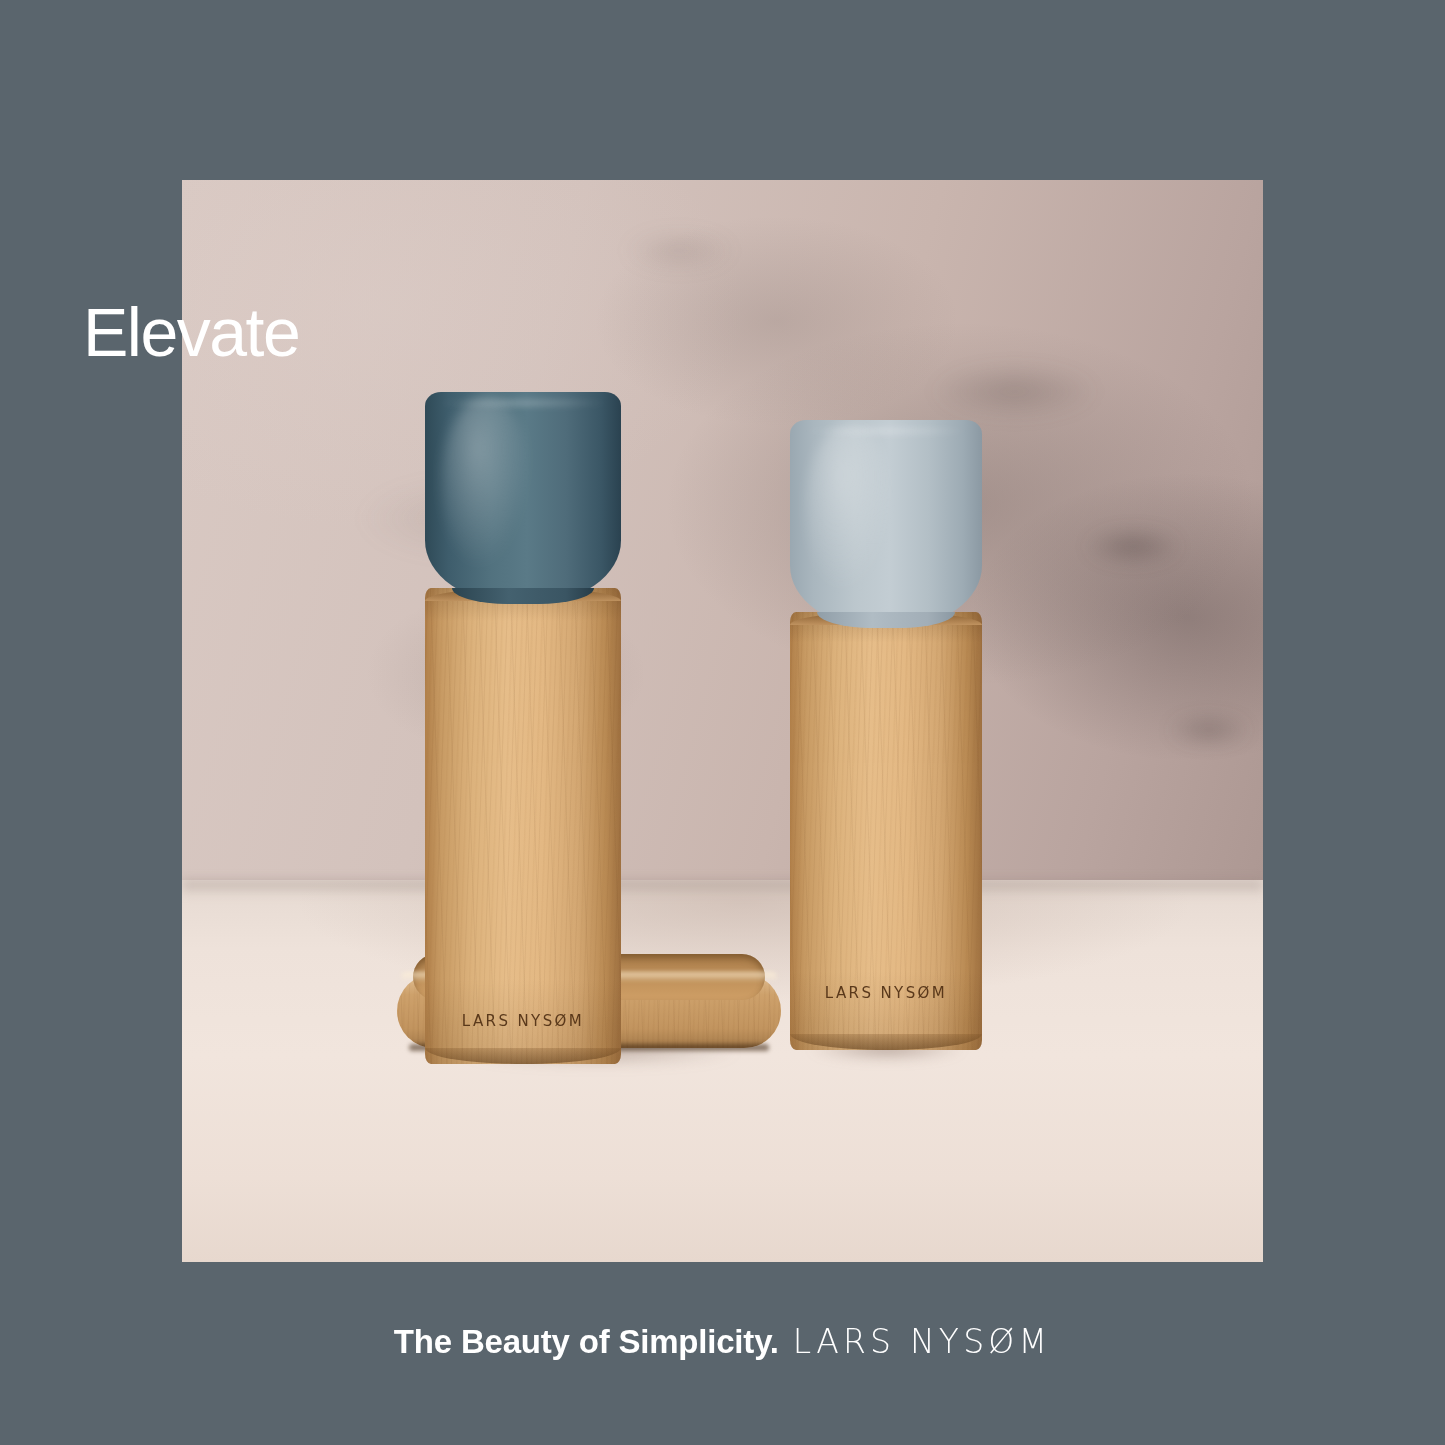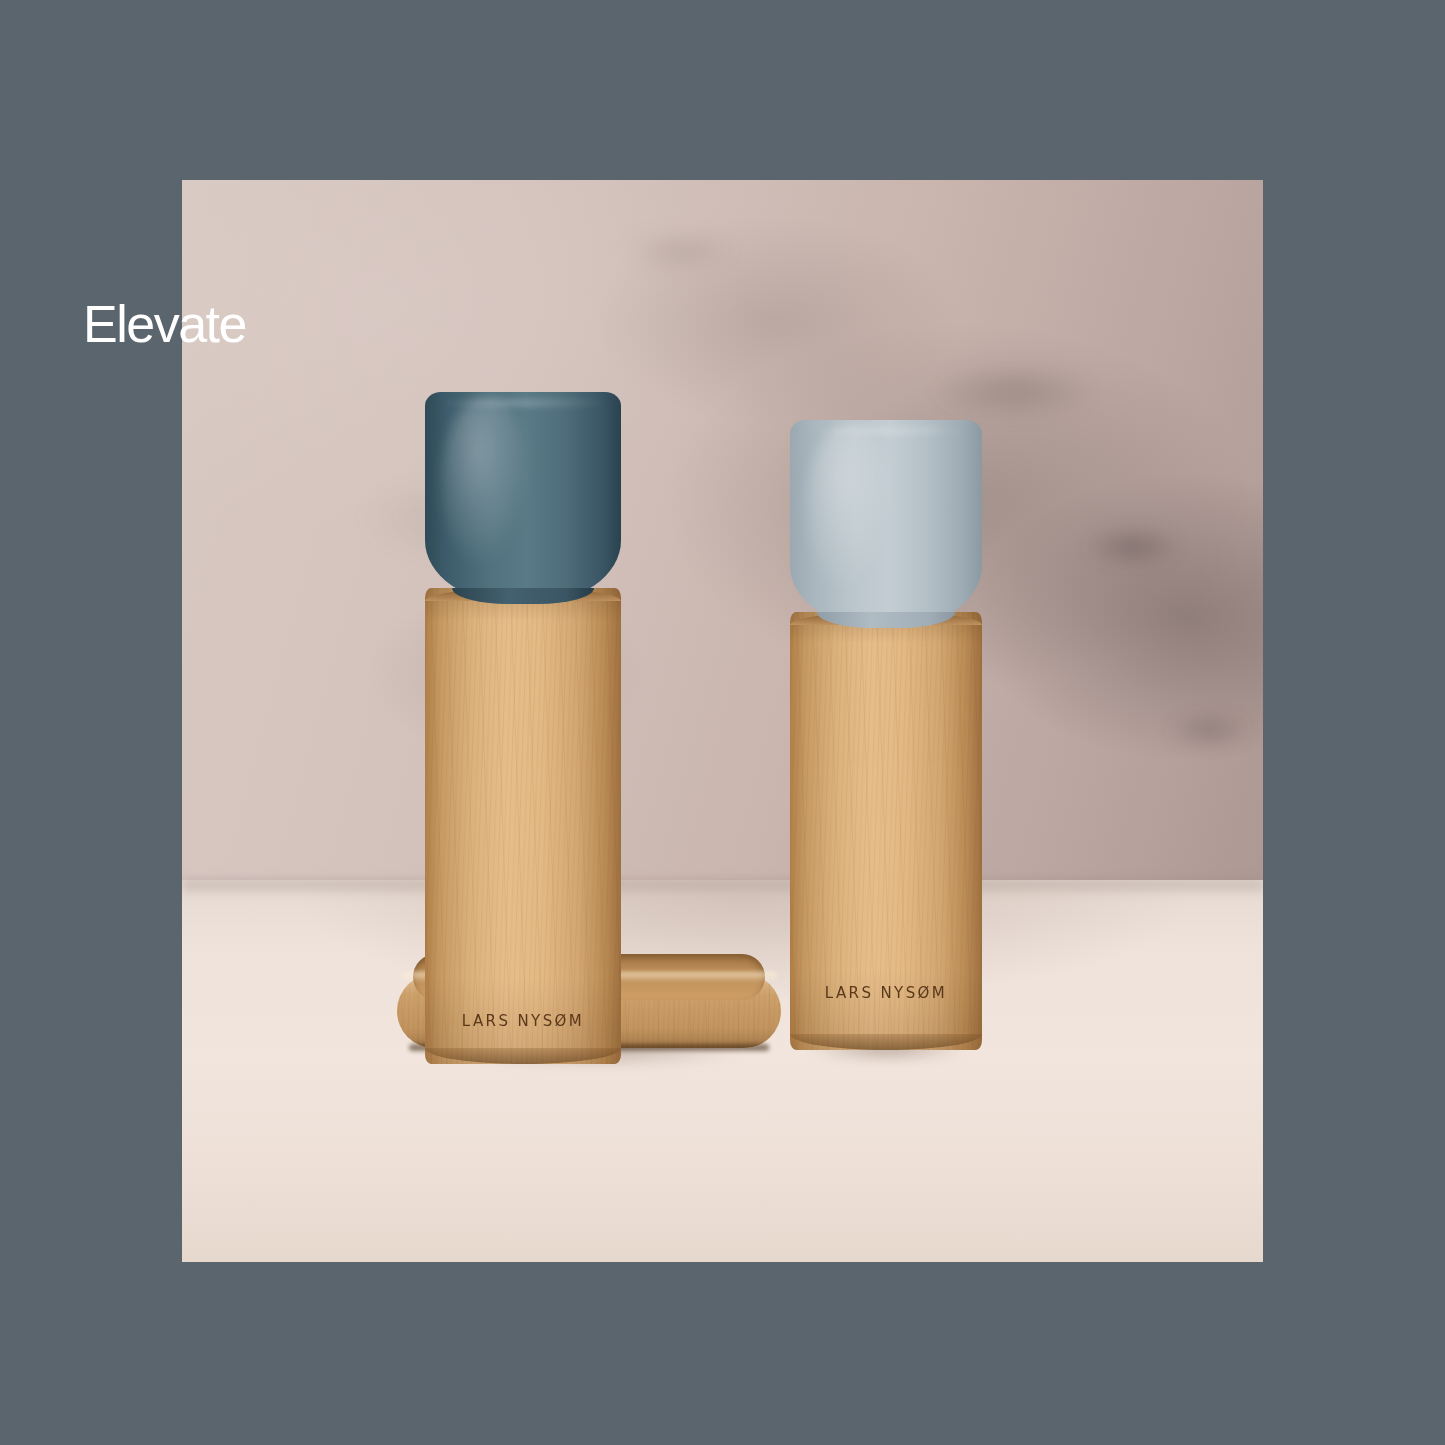--- a/index.html
+++ b/index.html
@@ -276,21 +276,21 @@
   
   .headline {
     position: absolute;
     color: #ffffff;
     font-family: "Liberation Sans", sans-serif;
     font-weight: 400;
     letter-spacing: -1.5px;
     line-height: 1;
     white-space: nowrap;
   }
-  #headline-top { left: 83px; top: 298px; font-size: 52px; }
+  #headline-top { left: 83px; top: 298px; font-size: 68px; }
   #headline-bottom { left: 972px; top: 1095px; font-size: 80px; }
 
   .footer {
     position: absolute;
     left: 0;
     top: 1322px;
     width: 100%;
     text-align: center;
     white-space: nowrap;
   }
@@ -361,14 +361,17 @@
         <div class="cap-sheen"></div>
       </div>
       <div class="cap-neck" style="top:192px;"></div>
     </div>
 
   </div>
 
   <div class="headline" id="headline-top">Elevate</div>
 
 
+  <div class="footer">
+    <span class="footer-tagline">The Beauty of Simplicity.</span><span class="footer-wordmark">LARS NYSØM</span>
+  </div>
 
 </div>
 
 </body></html>

